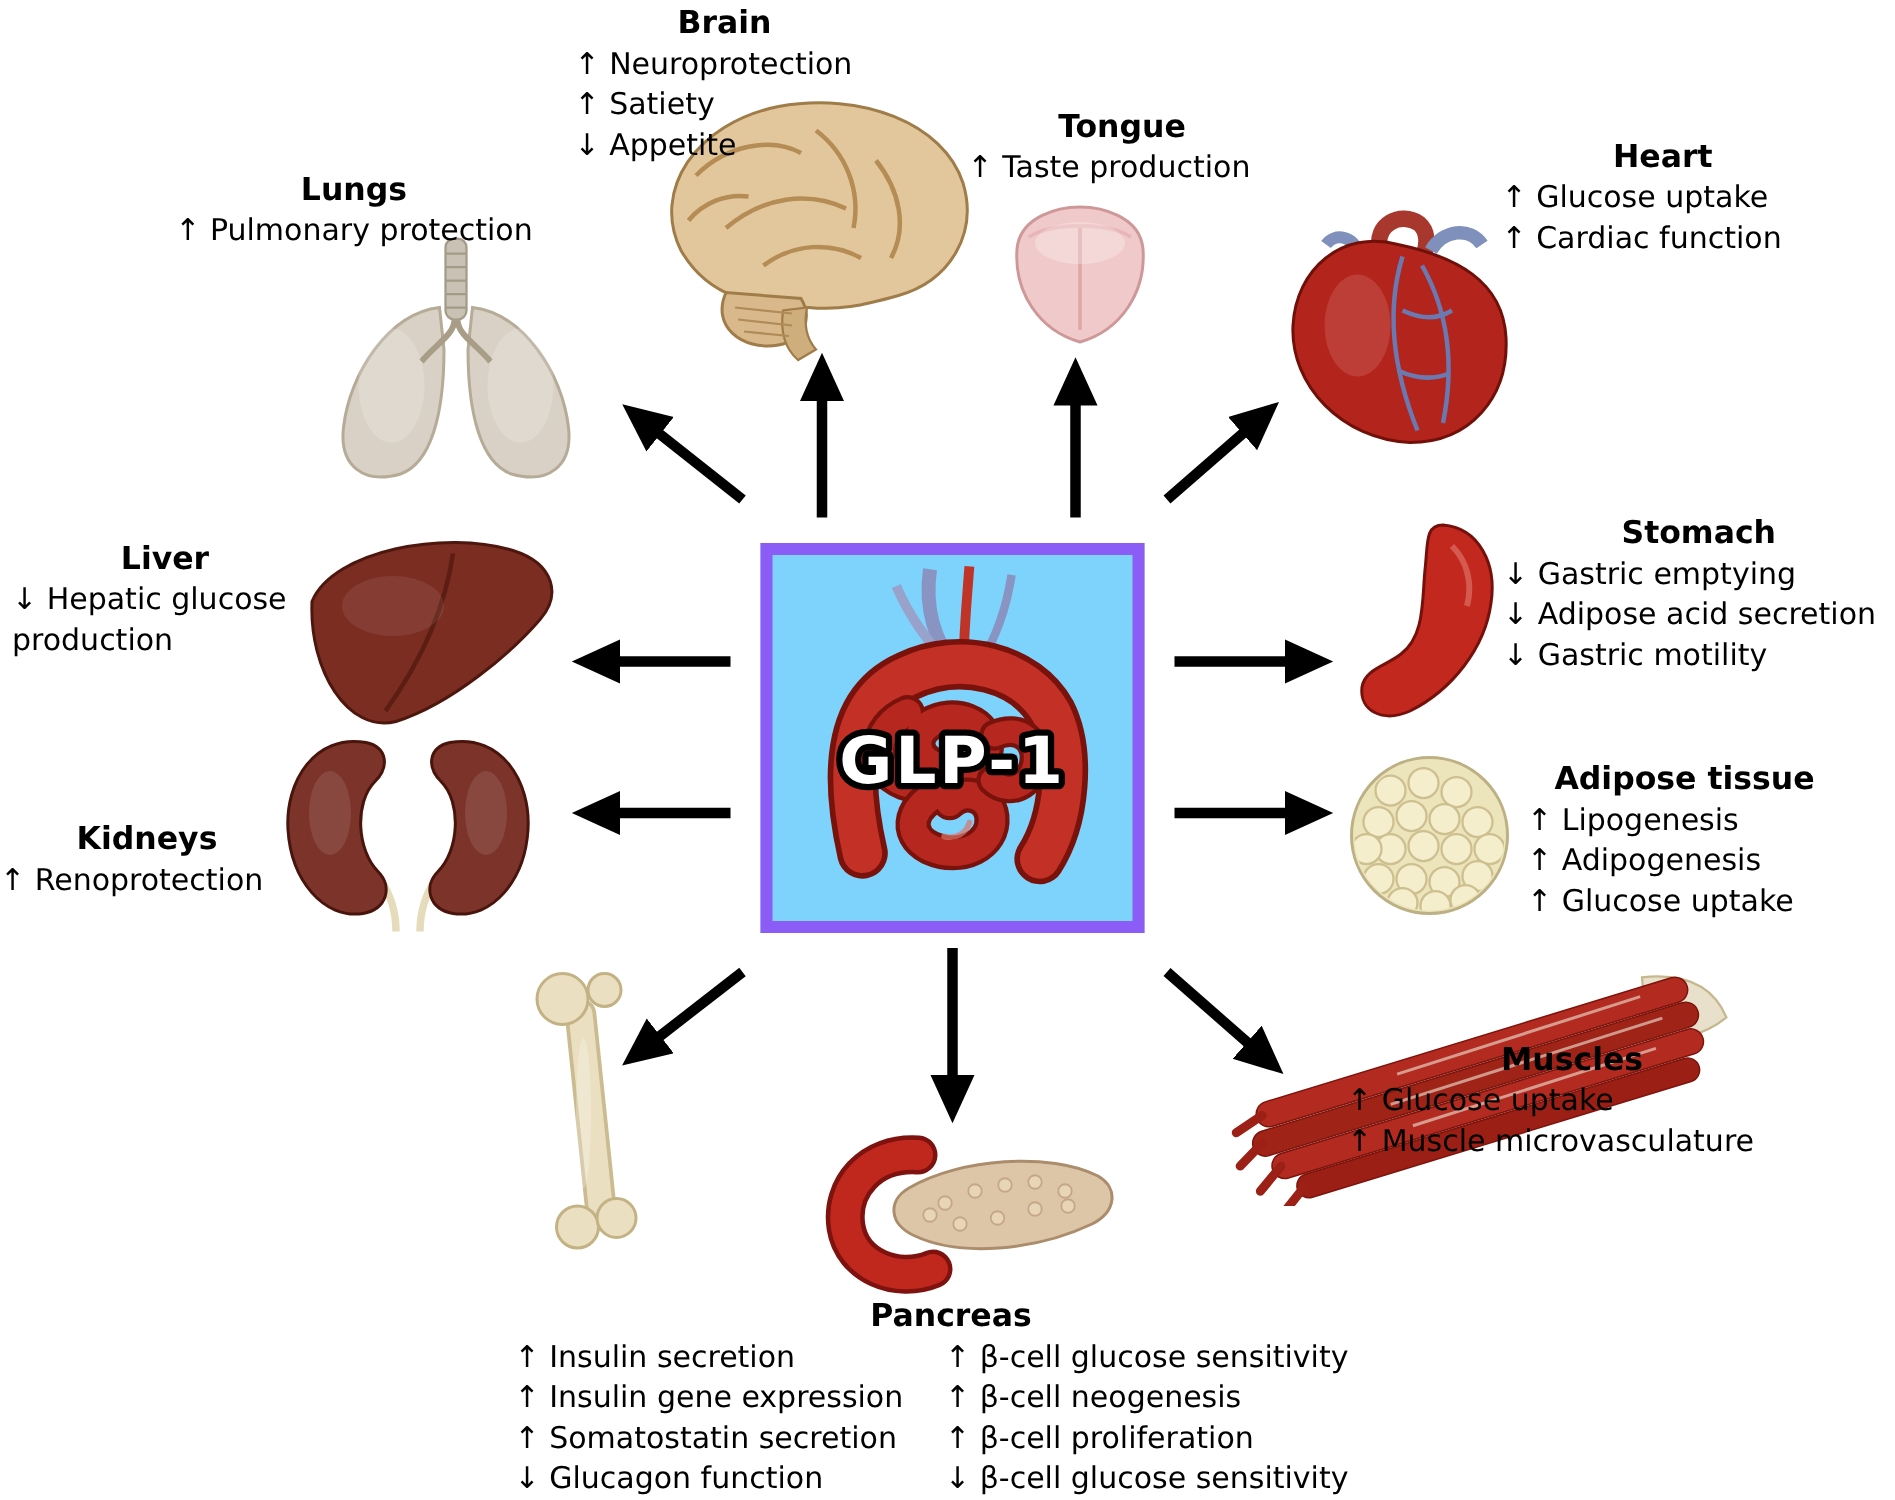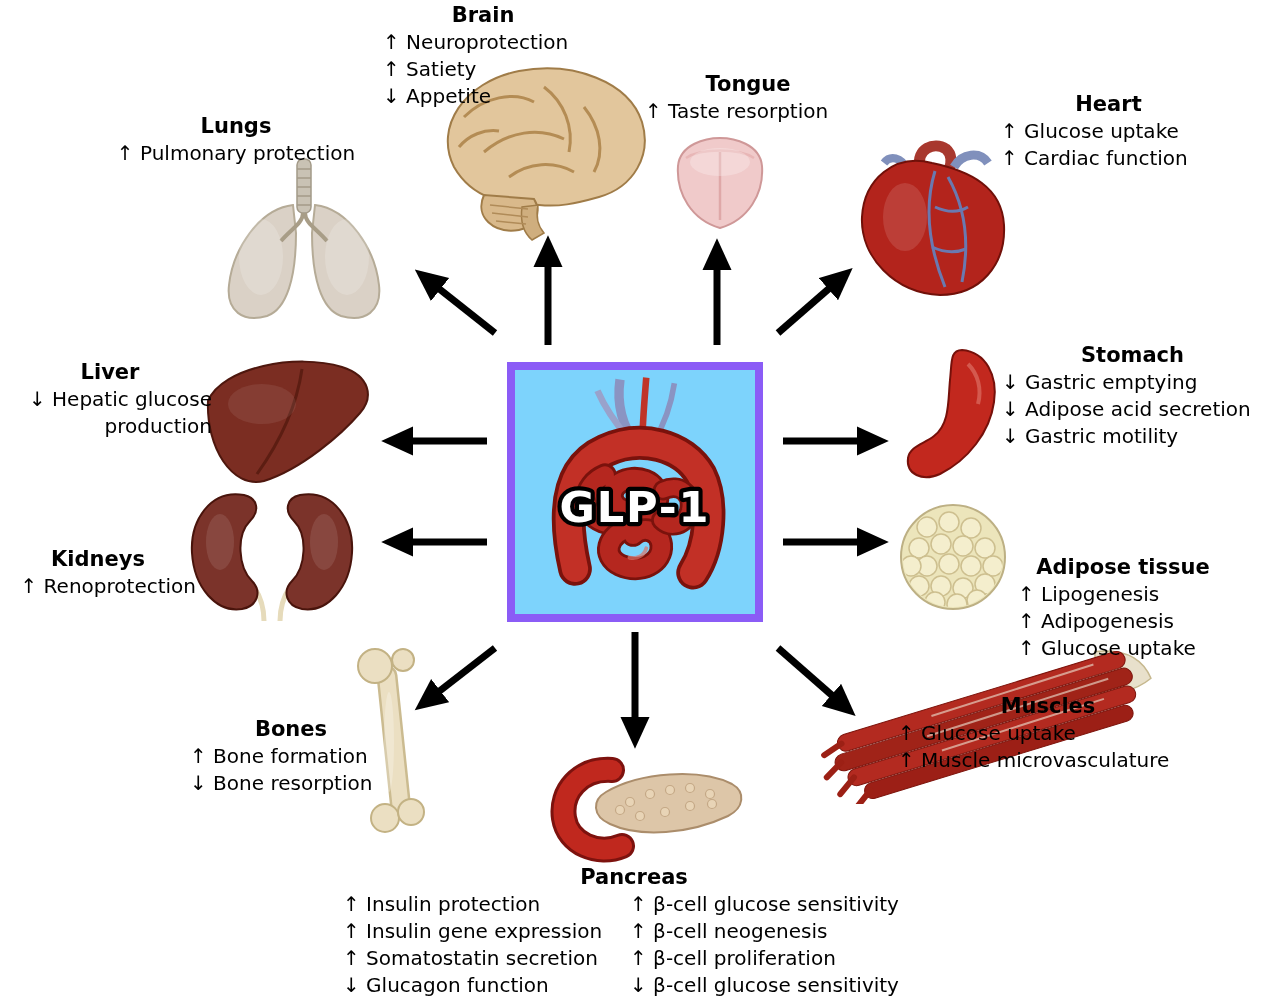--- a/index.html
+++ b/index.html
@@ -3,32 +3,32 @@
 <meta charset="utf-8">
 <style>
   * { box-sizing: border-box; }
   html,body { margin:0; padding:0; background:#fff; }
   body { font-family:"DejaVu Sans","Liberation Sans",sans-serif; color:#000; }
   #canvas { position:relative; width:1263px; height:1000px; background:#fff; overflow:hidden; }
 
   .label-block { position:absolute; font-size:20px; line-height:27px; }
   .organ-name { font-weight:700; font-size:21px; text-align:center; white-space:nowrap; }
   .effect { white-space:nowrap; }
-  .wrap-center .effect { white-space:normal; text-align:right; }
+  .wrap-center .effect { white-space:normal; text-align:left; }
 
   
   .lb-lungs    { left:100px;  top:113px; width:272px; }
   .lb-lungs .effect { text-align:center; }
   .lb-brain    { left:337px;  top:2px;   width:200px;margin-left:46px; }
   .lb-tongue   { left:645px;  top:71px;  width:206px; }
   .lb-heart    { left:1001px; top:91px;  width:215px; }
   .lb-liver    { left:8px;    top:359px; width:204px; }
   .lb-kidneys  { left:0px;    top:546px; width:196px; }
   .lb-stomach  { left:1002px; top:342px; width:261px; }
-  .lb-adipose  { left:1018px; top:506px; width:210px;margin-top:48px; }
+  .lb-adipose  { left:1018px; top:506px; width:210px; }
   .lb-bones    { left:190px;  top:716px; width:202px; }
   .lb-muscles  { left:898px;  top:693px; width:300px; }
   .lb-pancreas { left:338px;  top:864px; width:592px; }
   .pan-cols { display:flex; }
   .pan-col1 { width:292px; padding-left:5px; }
   .pan-col2 { flex:1; }
 
   
   .illo { position:absolute; }
   .illo svg { display:block; width:100%; height:100%; }
@@ -286,21 +286,21 @@
 
   <div class="label-block lb-brain">
     <div class="organ-name">Brain</div>
     <div class="effect">↑ Neuroprotection</div>
     <div class="effect">↑ Satiety</div>
     <div class="effect">↓ Appetite</div>
   </div>
 
   <div class="label-block lb-tongue">
     <div class="organ-name">Tongue</div>
-    <div class="effect">↑ Taste resorption</div>
+    <div class="effect">↑ Taste production</div>
   </div>
 
   <div class="label-block lb-heart">
     <div class="organ-name">Heart</div>
     <div class="effect">↑ Glucose uptake</div>
     <div class="effect">↑ Cardiac function</div>
   </div>
 
   <div class="label-block lb-liver wrap-center">
     <div class="organ-name">Liver</div>
@@ -319,37 +319,32 @@
     <div class="effect">↓ Gastric motility</div>
   </div>
 
   <div class="label-block lb-adipose">
     <div class="organ-name">Adipose tissue</div>
     <div class="effect">↑ Lipogenesis</div>
     <div class="effect">↑ Adipogenesis</div>
     <div class="effect">↑ Glucose uptake</div>
   </div>
 
-  <div class="label-block lb-bones">
-    <div class="organ-name">Bones</div>
-    <div class="effect">↑ Bone formation</div>
-    <div class="effect">↓ Bone resorption</div>
-  </div>
 
   <div class="label-block lb-muscles">
     <div class="organ-name">Muscles</div>
     <div class="effect">↑ Glucose uptake</div>
     <div class="effect">↑ Muscle microvasculature</div>
   </div>
 
   <div class="label-block lb-pancreas">
     <div class="organ-name">Pancreas</div>
     <div class="pan-cols">
       <div class="pan-col1">
-        <div class="effect">↑ Insulin protection</div>
+        <div class="effect">↑ Insulin secretion</div>
         <div class="effect">↑ Insulin gene expression</div>
         <div class="effect">↑ Somatostatin secretion</div>
         <div class="effect">↓ Glucagon function</div>
       </div>
       <div class="pan-col2">
         <div class="effect">↑ β-cell glucose sensitivity</div>
         <div class="effect">↑ β-cell neogenesis</div>
         <div class="effect">↑ β-cell proliferation</div>
         <div class="effect">↓ β-cell glucose sensitivity</div>
       </div>

